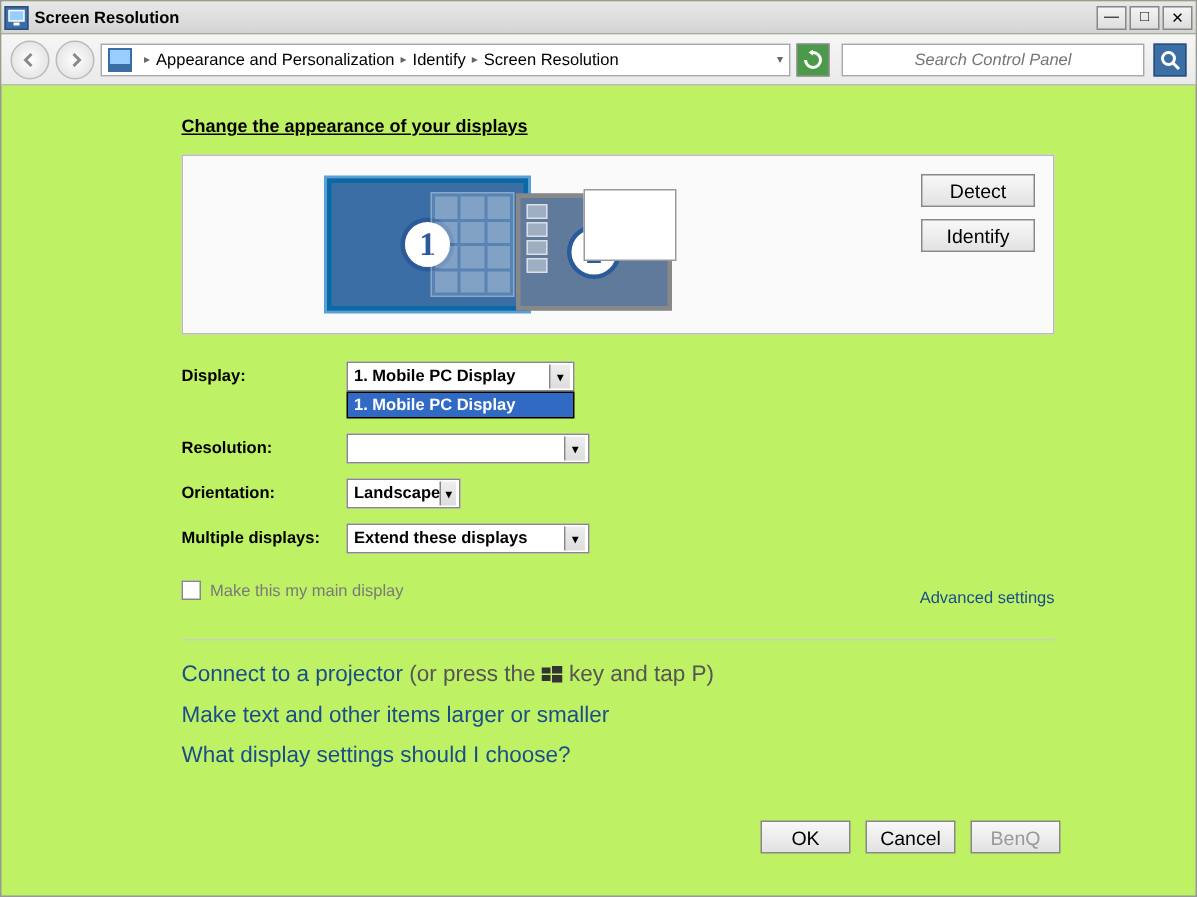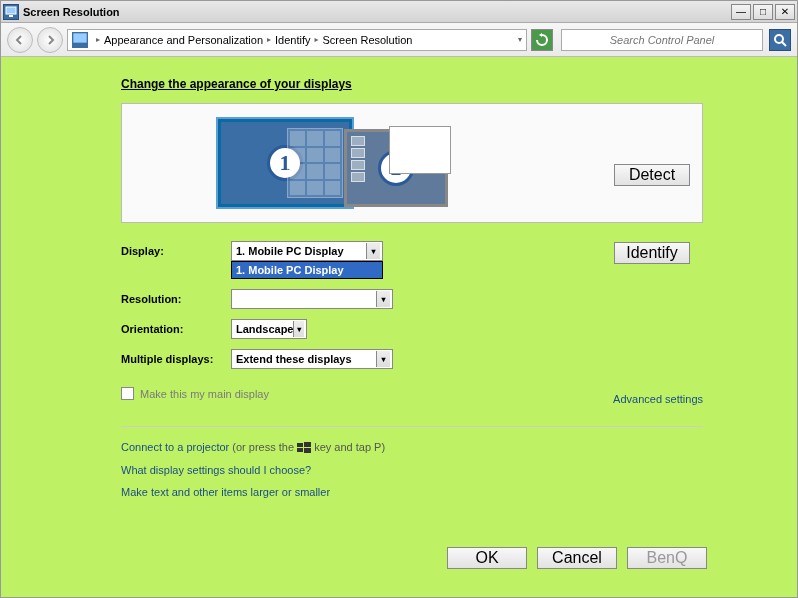--- a/index.html
+++ b/index.html
@@ -29,42 +29,42 @@
 .mon { position:relative; border:3px solid #2a5a9a; background:#3b6ea5; display:flex; align-items:center; justify-content:center; }
 .mon1 { width:134px; height:88px; border-color:#0a6aa5; box-shadow:0 0 0 2px #5aa0d5; }
 .mon2 { width:104px; height:78px; border-color:#888; background:#5f7a9a; margin-left:-8px; }
 .mon-num { width:36px; height:36px; border-radius:50%; background:#fff; border:3px solid #2a5a9a; display:flex; align-items:center; justify-content:center; font-size:22px; font-weight:bold; color:#2a5a9a; font-family:"Segoe UI"; }
 .mon1 .keypad { position:absolute; right:6px; top:6px; width:56px; height:70px; background:rgba(255,255,255,0.15); border:1px solid rgba(255,255,255,0.3); display:grid; grid-template-columns:repeat(3,1fr); grid-template-rows:repeat(4,1fr); gap:2px; padding:2px;}
 .mon1 .keypad div { background:rgba(255,255,255,0.25);}
 .mon2 .thumbs { position:absolute; left:4px; top:4px; display:flex; flex-direction:column; gap:2px;}
 .mon2 .thumbs div { width:14px; height:10px; background:rgba(255,255,255,0.4); border:1px solid rgba(255,255,255,0.6);}
 .mon2 .bigwin { position:absolute; right:-6px; top:-6px; width:62px; height:48px; background:#fff; border:1px solid #999;}
 .side-btns { position:absolute; right:12px; top:12px; display:flex; flex-direction:column; gap:8px; }
-.wbtn { width:76px; height:22px; border:1px solid #888; background:linear-gradient(#f8f8f8,#e2e2e2); font-size:16px; display:flex; align-items:center; justify-content:center;margin-top:48px; }
+.wbtn { width:76px; height:22px; border:1px solid #888; background:linear-gradient(#f8f8f8,#e2e2e2); font-size:13px; display:flex; align-items:center; justify-content:center; }
 .form { margin-top:18px; width:582px; }
 .row { display:flex; align-items:center; margin-bottom:10px; position:relative;font-weight:bold; }
 .row .lbl { width:110px; font-size:11px; }
 .select { width:152px; height:20px; border:1px solid #888; background:#fff; display:flex; align-items:center; justify-content:space-between; padding:0 2px 0 4px; font-size:11px; }
 .select .arrow { width:14px; height:16px; border-left:1px solid #888; background:linear-gradient(#eee,#ddd); display:flex; align-items:center; justify-content:center; font-size:8px; }
 .select.sm { width:76px; }
 .select.md { width:162px; }
 .dropdown { position:absolute; left:110px; top:20px; width:152px; border:1px solid #000; background:#fff; z-index:10; }
 .dropdown .opt { padding:2px 4px; font-size:11px; }
 .dropdown .opt.sel { background:#316ac5; color:#fff; }
 .chk-row { display:flex; align-items:center; margin-top:8px; margin-bottom:18px; }
 .chk { width:13px; height:13px; border:1px solid #888; background:#fff; margin-right:6px; }
 .chk-lbl { color:#7a7a7a; }
 .adv { margin-left:auto; color:#1a4d8a; margin-right:0; font-size:11px; }
 .chk-container { width:582px; display:flex; align-items:center;justify-content:flex-end; }
 .hr { width:582px; border-top:1px solid #ccc; margin:8px 0 14px; }
-.link { color:#1a4d8a; font-size:11px; margin-bottom:10px; display:block; }
+.link { color:#1a4d8a; font-size:15px; margin-bottom:10px; display:block; }
 .link .hint { color:#555; }
 .keyicon { display:inline-flex; width:14px; height:12px; vertical-align:middle; }
 .footer-btns { position:absolute; bottom:28px; right:90px; display:flex; gap:10px; }
-.footer-btns .wbtn { width:80px; }
+.footer-btns .wbtn { width:60px; }
 .footer-btns .wbtn.disabled { color:#999; }
 </style>
 </head>
 <body>
 
 <div class="window">
   <div class="titlebar">
     <span class="titlebar-icon">
       <svg viewBox="0 0 12 12">
           <rect x="1" y="1" width="10" height="7" fill="#9cf" stroke="#fff"></rect>
@@ -206,22 +206,22 @@
       <span class="link">
         <span>Connect to a projector</span><span class="hint"> (or press the </span><span class="keyicon">
             <svg viewBox="0 0 14 12">
               <rect x="0" y="1" width="6" height="4" fill="#333"></rect>
               <rect x="7" y="0" width="7" height="5" fill="#333"></rect>
               <rect x="0" y="6" width="6" height="4" fill="#333"></rect>
               <rect x="7" y="6" width="7" height="5" fill="#333"></rect>
             </svg>
           </span><span class="hint"> key and tap P)</span>
       </span>
+      <a class="link">Make text and other items larger or smaller</a>
       <a class="link">What display settings should I choose?</a>
-      <a class="link">Make text and other items larger or smaller</a>
     </div>
 
     <div class="footer-btns">
       <div class="wbtn">OK</div>
       <div class="wbtn">Cancel</div>
       <div class="wbtn disabled">BenQ</div>
     </div>
   </div>
 </div>
 

